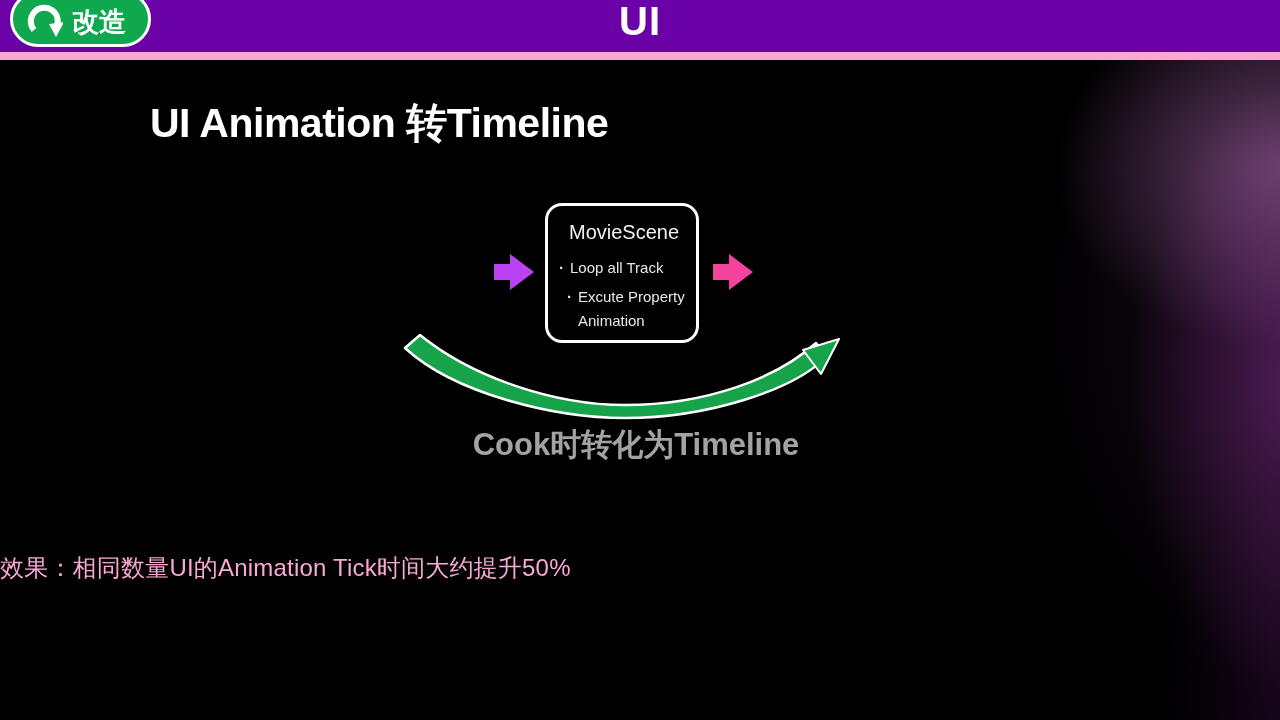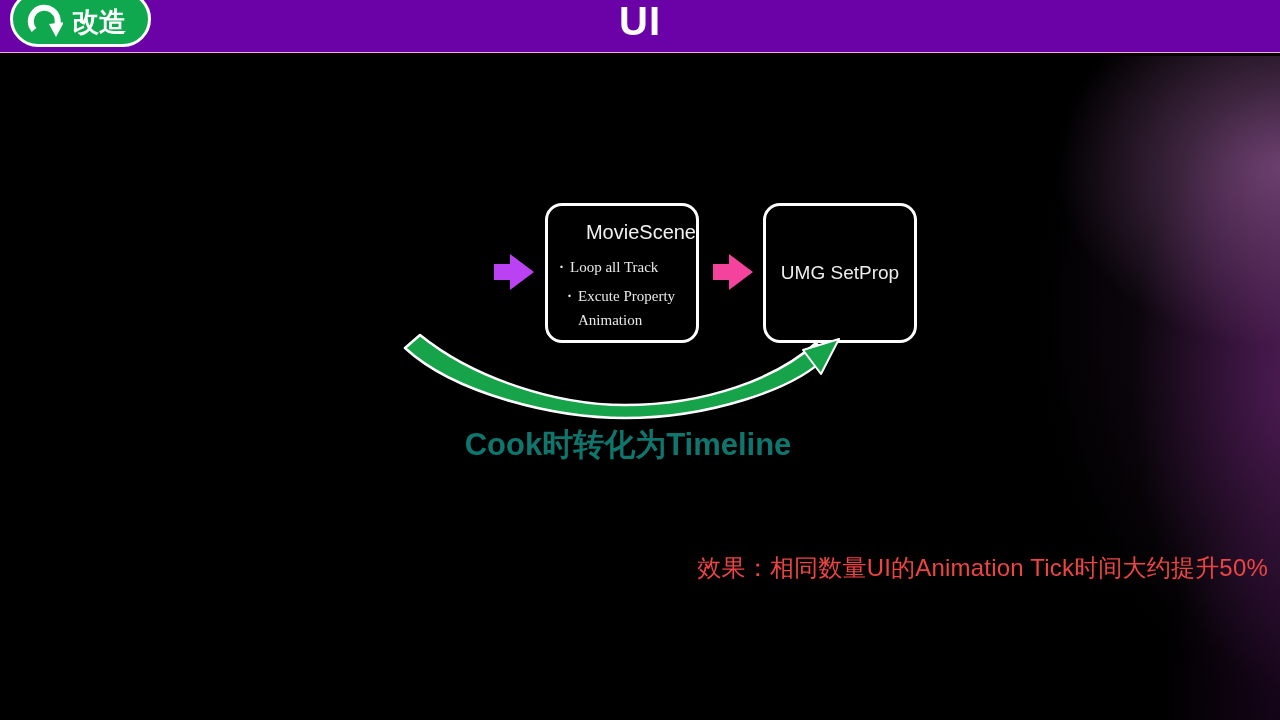--- a/index.html
+++ b/index.html
@@ -13,21 +13,21 @@
     position:absolute;left:0;top:56px;right:0;bottom:0;pointer-events:none;
     background:
       radial-gradient(ellipse 320px 260px at 100% 110px, rgba(168,104,170,0.55), rgba(0,0,0,0) 70%),
       radial-gradient(ellipse 230px 430px at 101% 330px, rgba(128,42,140,0.50), rgba(0,0,0,0) 70%),
       radial-gradient(ellipse 500px 580px at 109% 260px, rgba(112,52,122,0.35), rgba(0,0,0,0) 72%),
       radial-gradient(ellipse 210px 300px at 103% 640px, rgba(74,16,86,0.38), rgba(0,0,0,0) 75%);
   }
   
   .topbar{
     position:absolute;left:0;top:0;width:100%;height:52px;
-    background:#6a02a8;border-bottom:1px solid #f9a8d4;
+    background:#6a02a8;border-bottom:8px solid #f9a8d4;
     display:flex;align-items:center;justify-content:center;
   }
   .topbar-title{
     color:#fff;font-size:40px;font-weight:600;letter-spacing:1px;
     margin-top:-10px;line-height:52px;
   }
   .badge{
     position:absolute;left:10px;top:-9px;height:56px;
     background:#0fa84e;border:3px solid #ffffff;border-radius:32px;
     display:flex;align-items:center;gap:9px;padding:0 22px 0 14px;
@@ -41,38 +41,38 @@
     color:#fff;font-size:41px;font-weight:800;letter-spacing:-0.5px;
   }
   
   .dbox{
     position:absolute;top:203px;width:154px;height:140px;box-sizing:border-box;
     background:#000;border:3px solid #fdfdfd;border-radius:17px;
     color:#ededed;
   }
   .dbox.center{display:flex;flex-direction:column;align-items:center;justify-content:center;}
   .dbox-line{font-size:19px;line-height:1.5;text-align:center;}
-  .dbox-title{font-size:20px;padding:15px 0 0 11px;color:#f2f2f2;text-align:right;}
+  .dbox-title{font-size:20px;padding:15px 0 0 21px;color:#f2f2f2;}
   .dbox-bullets{margin:12px 0 0 0;padding:0 6px 0 10px;list-style:none;}
   .dbox-bullets li{
     position:relative;font-size:15px;line-height:1.55;color:#e8e8e8;
-    padding-left:12px;margin-bottom:6px;font-family:Liberation Serif, serif;
+    padding-left:12px;margin-bottom:6px;
   }
   .dbox-bullets li::before{content:"·";position:absolute;left:1px;font-weight:700;}
   .dbox-bullets li:nth-child(2){margin-left:8px;}
   .block-arrow{position:absolute;top:252px;}
   .swoosh{position:absolute;left:375px;top:332px;}
   
   .caption{
-    position:absolute;left:8px;top:424px;width:1240px;text-align:center;
-    color:#0f766e;font-size:31px;font-weight:800;
+    position:absolute;left:16px;top:424px;width:1240px;text-align:center;
+    color:#a3a3a3;font-size:31px;font-weight:800;
   }
   .result{
-    position:absolute;left:0;top:552px;width:1268px;text-align:right;
-    color:#ef4444;font-size:24px;font-weight:400;letter-spacing:0.2px;
+    position:absolute;left:0;top:552px;width:1268px;text-align:left;
+    color:#f9a8d4;font-size:24px;font-weight:400;letter-spacing:0.2px;
   }
 </style>
 </head>
 <body>
 
 <div class="stage">
   <div class="glow"></div>
 
   <div class="topbar">
     <div class="topbar-title">UI</div>
@@ -81,41 +81,39 @@
   <div class="badge">
     <span class="badge-icon">
       <svg width="36" height="36" viewBox="0 0 36 36">
         <path d="M 7,27 A 13.5,13.5 0 1 1 29,25" fill="none" stroke="#ffffff" stroke-width="6" stroke-linecap="butt"></path>
         <polygon points="22,21 37,19 29,34" fill="#ffffff"></polygon>
       </svg>
     </span>
     <span class="badge-label">改造</span>
   </div>
 
+  <div class="slide-title">UI Animation 转Timeline</div>
 
 
   <svg class="block-arrow" style="left:494px;" width="40" height="40" viewBox="0 0 40 40">
     <polygon points="0,12 16,12 16,2 40,20 16,38 16,28 0,28" fill="#bb42f2"></polygon>
   </svg>
 
   <div class="dbox" style="left:545px;">
     <div class="dbox-title">MovieScene</div>
     <ul class="dbox-bullets">
       <li>Loop all Track</li>
       <li>Excute Property Animation</li>
     </ul>
   </div>
 
   <svg class="block-arrow" style="left:713px;" width="40" height="40" viewBox="0 0 40 40">
     <polygon points="0,12 16,12 16,2 40,20 16,38 16,28 0,28" fill="#f4439c"></polygon>
   </svg>
 
-  <div class="dbox center" style="left:763px;">
-    <div class="dbox-line">UMG SetProp</div>
-  </div>
 
   <svg class="swoosh" width="480" height="100" viewBox="0 0 480 100">
     <path d="M 30,16 C 80,62 180,86 250,86 C 332,86 420,58 452,24
              L 441,11 C 402,46 332,73 250,73 C 180,73 98,46 45,3 Z" stroke="#ffffff" stroke-width="2.5" stroke-linejoin="round" fill="#17a34a"></path>
     <polygon points="464,7 428,18 446,42" stroke="#ffffff" stroke-width="2" stroke-linejoin="round" fill="#17a34a"></polygon>
   </svg>
 
   <div class="caption">Cook时转化为Timeline</div>
 
   <div class="result">效果：相同数量UI的Animation Tick时间大约提升50%</div>

